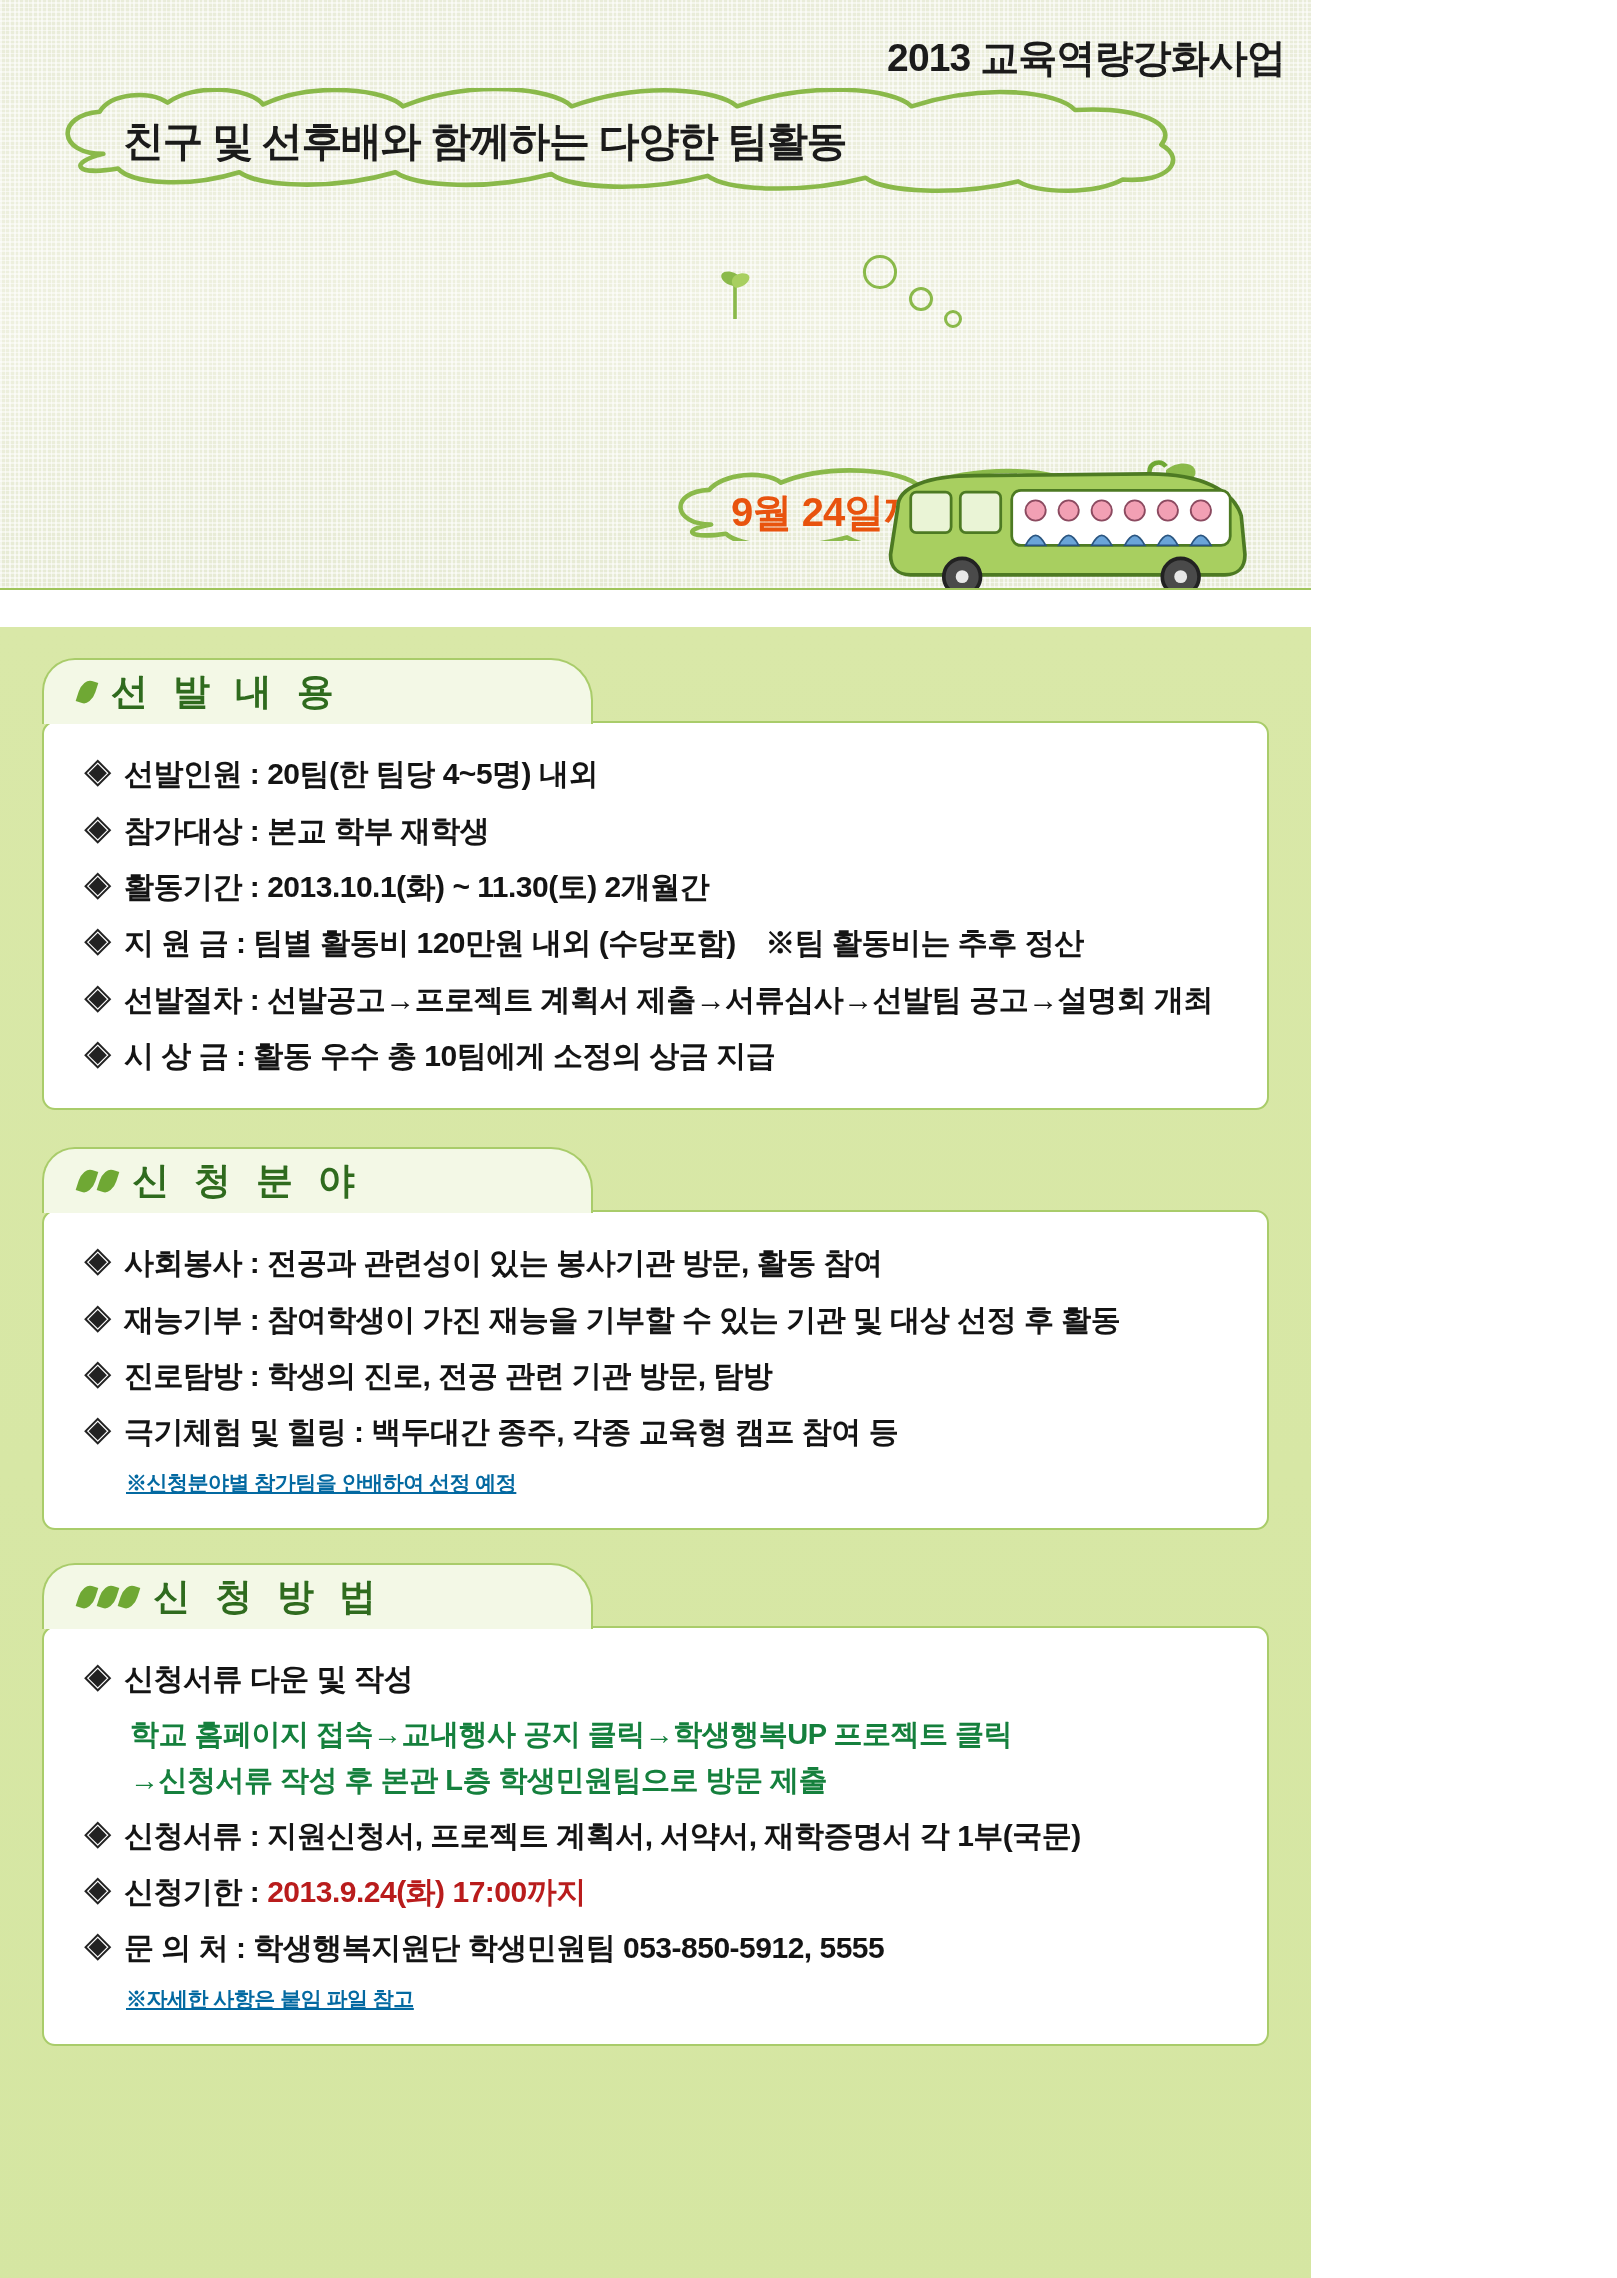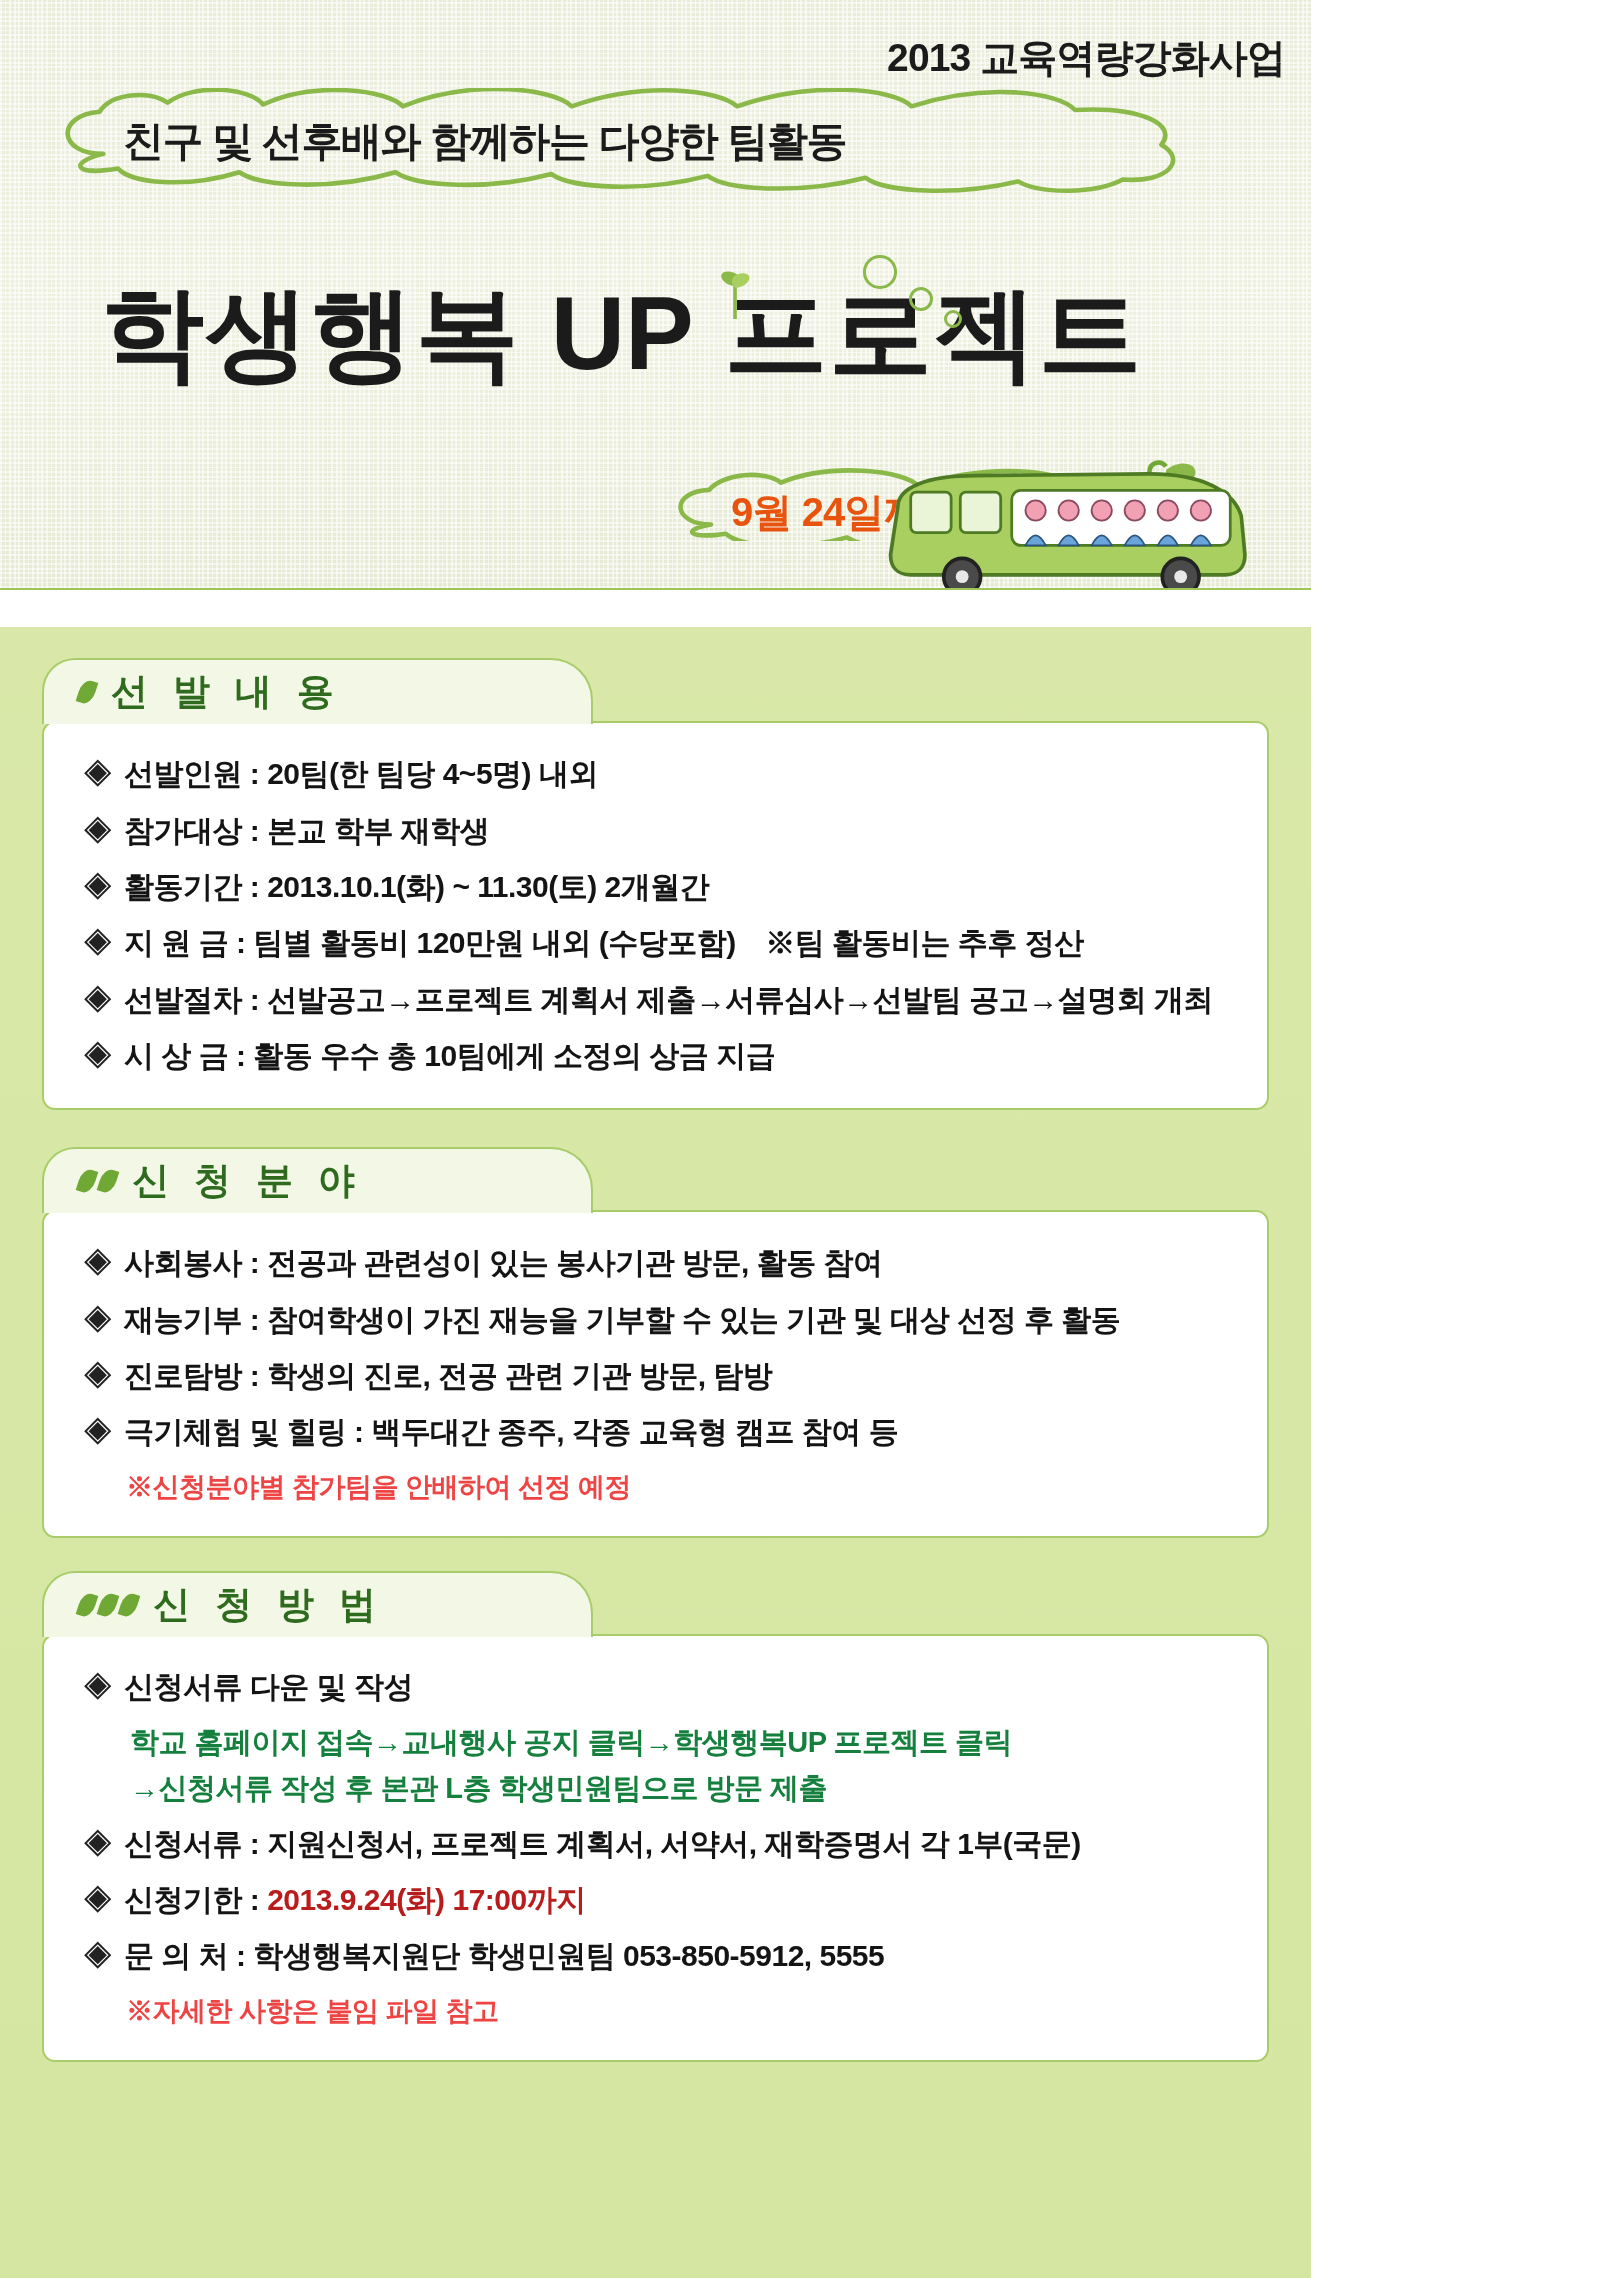--- a/index.html
+++ b/index.html
@@ -215,25 +215,26 @@
   .line:last-child { margin-bottom: 0; }
   .dia {
     flex: 0 0 auto;
     margin-right: 13px;
     color: #222;
     font-size: 27.5px;
     line-height: 1.45;
   }
   .line .txt { white-space: pre-wrap; }
   .note {
-    font-size: 27px;
-    font-weight: bold;
-    color: #ef4444;
+    font-size: 21px;
+    font-weight: bold;
+    color: #0369a1;
     margin: 7.3px 0 0 42px;
     letter-spacing: -0.5px;
+    text-decoration: underline;
   }
   .sub {
     font-size: 29px;
     font-weight: bold;
     color: #15803d;
     margin: 5.5px 0 0 46px;
     letter-spacing: -0.5px;
     white-space: nowrap;
   }
   .red { color: #b91c1c; }
@@ -258,23 +259,20 @@
                  C840,-8 930,0 950,20 C1030,-6 1110,4 1128,24 C1200,20 1240,40 1222,62
                  C1250,78 1230,104 1180,100 C1150,116 1090,116 1066,102
                  C1000,118 920,114 900,98 C830,116 750,112 728,96
                  C660,114 580,110 558,94 C490,112 410,108 388,92
                  C320,112 240,108 218,92 C160,110 100,104 86,88
                  C40,96 30,82 70,72 Z" fill="none" stroke="#8ab94a" stroke-width="5" stroke-linejoin="round"></path>
       </svg>
       <div class="cloud-text">친구 및 선후배와 함께하는 다양한 팀활동</div>
     </div>
 
-    <div class="main-title">
-      <span>학생행복 </span><span class="up">UP</span><span> 프로젝트</span>
-    </div>
 
     <svg class="sprout" viewBox="0 0 46 56">
       <path d="M23,56 C23,34 23,26 23,14" stroke="#8ab94a" stroke-width="4" fill="none"></path>
       <path d="M23,20 C6,18 2,2 18,4 C30,6 31,16 23,20 Z" fill="#8ab94a"></path>
       <path d="M24,22 C40,20 45,4 29,6 C18,8 17,18 24,22 Z" fill="#a8cf60"></path>
     </svg>
     <div class="bub b1"></div>
     <div class="bub b2"></div>
     <div class="bub b3"></div>
 

